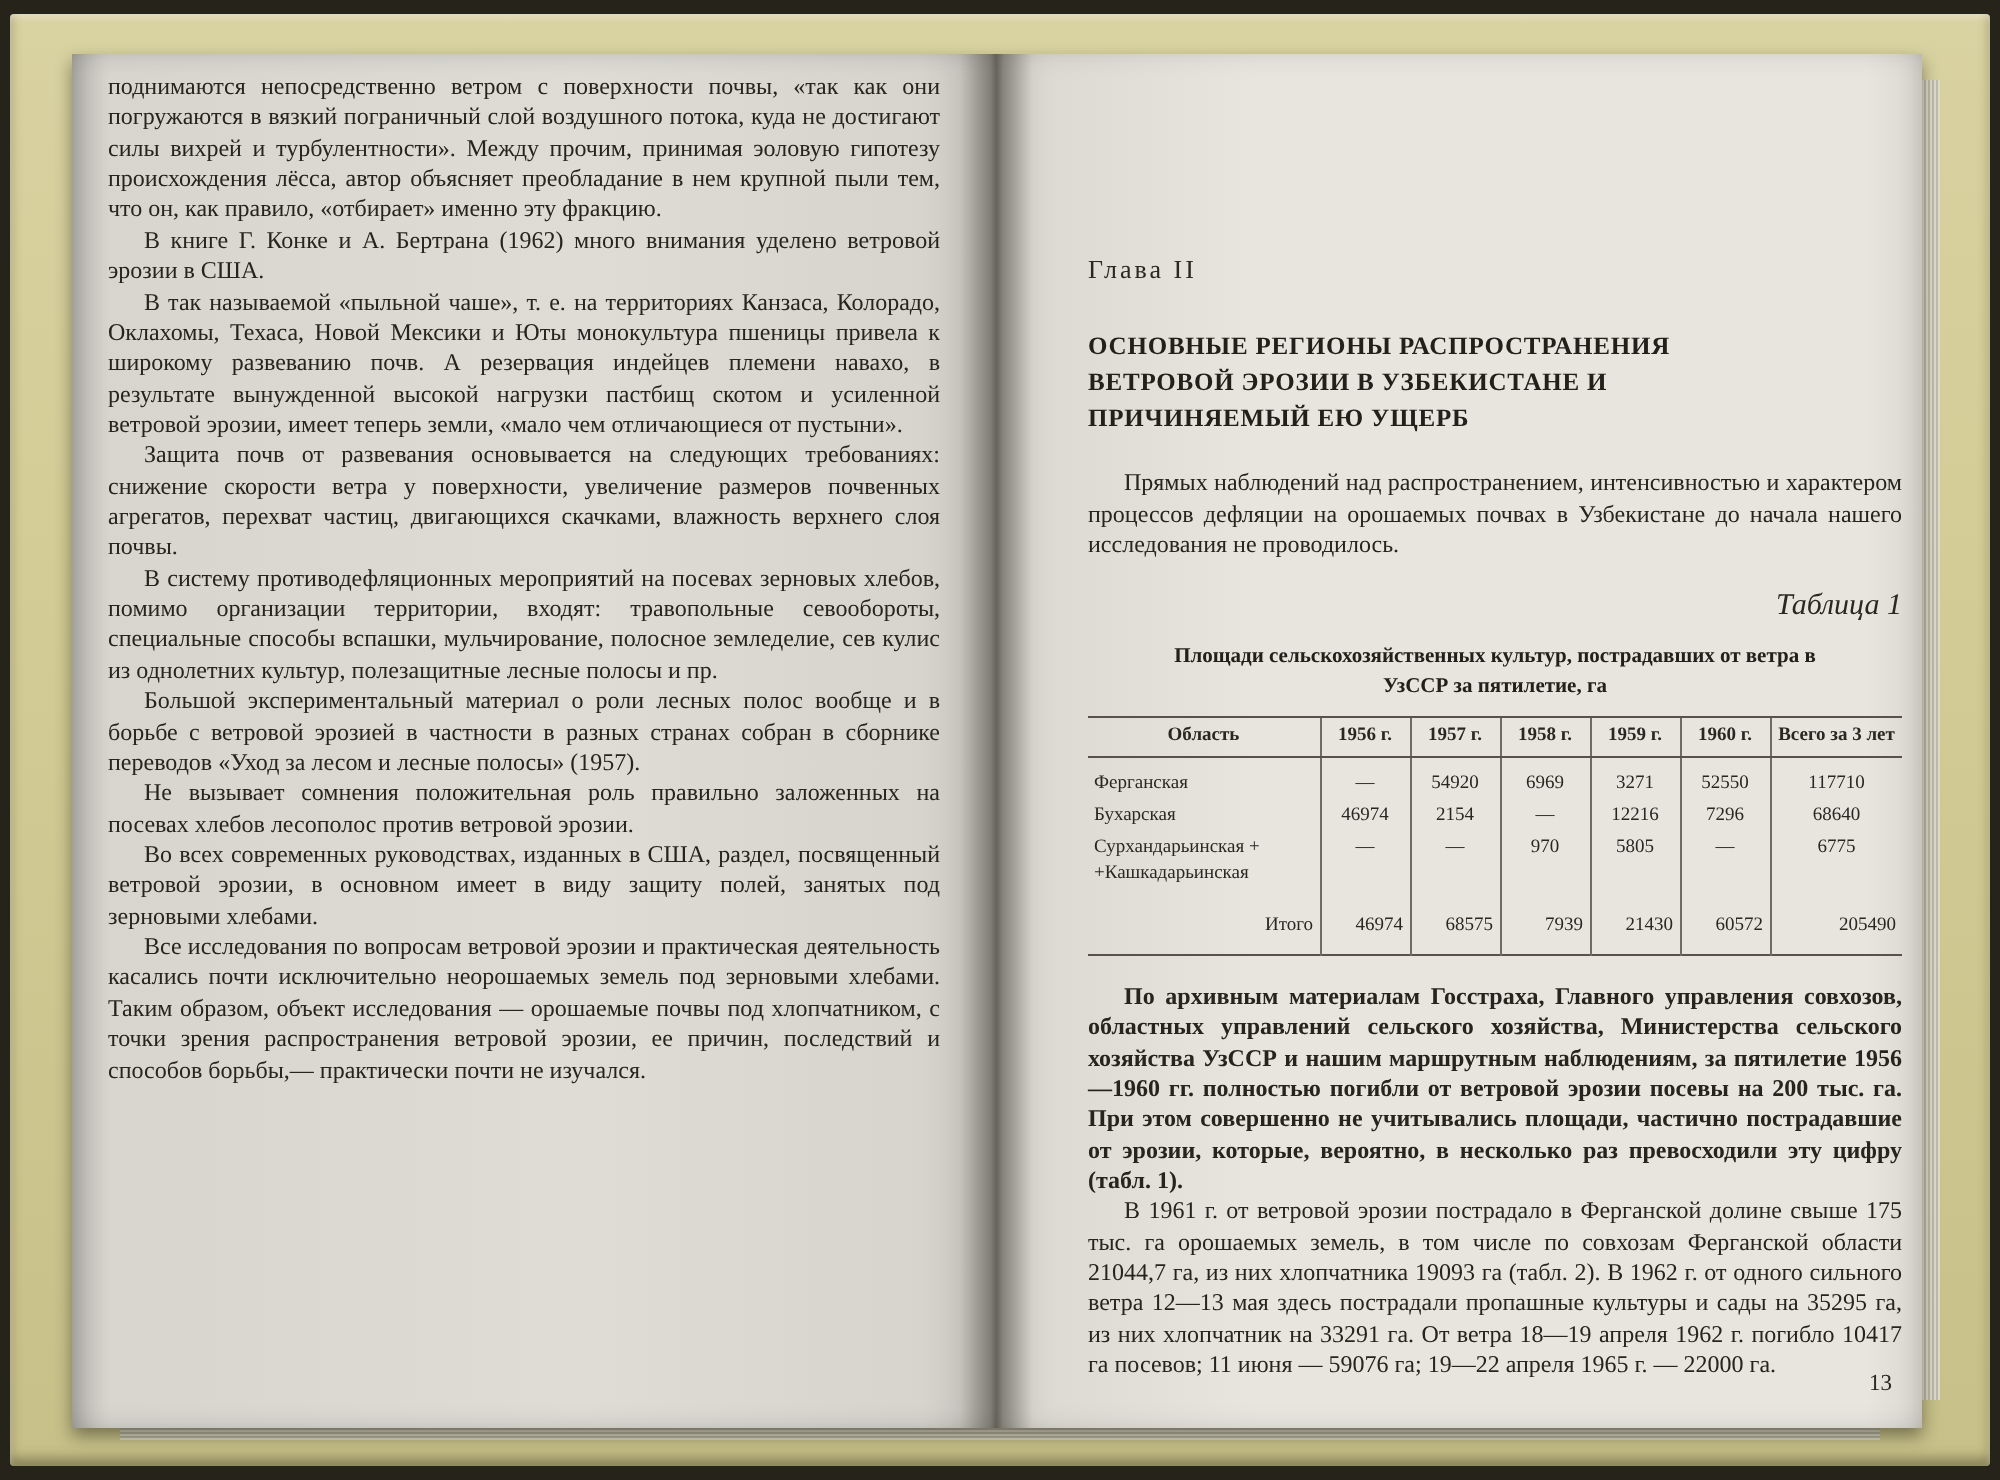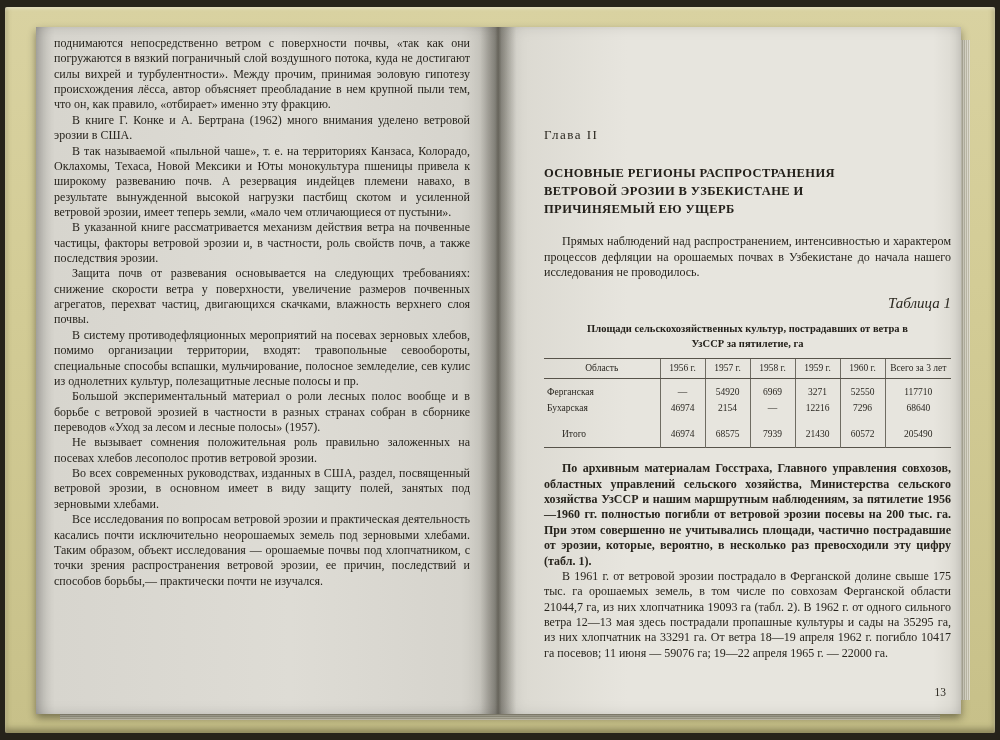--- a/index.html
+++ b/index.html
@@ -89,32 +89,32 @@
 
   table.tbl {
     width: 100%; border-collapse: collapse;
     font-size: 9.5px; color: #2a2721;
     table-layout: fixed;
   }
   table.tbl th:first-child { width: 116px; }
   table.tbl th:nth-child(2), table.tbl th:nth-child(3), table.tbl th:nth-child(4),
   table.tbl th:nth-child(5), table.tbl th:nth-child(6) { width: 45px; }
   table.tbl thead th {
-    font-weight: normal; text-align: center; vertical-align: middle;
+    font-weight: bold; text-align: center; vertical-align: middle;
     border-top: 1.4px solid #57534a; border-bottom: 1.4px solid #57534a;
     padding: 4px 2px; line-height: 1.2;
   }
   table.tbl th + th, table.tbl td + td { border-left: 1px solid #6f6c62; }
   table.tbl tbody { border-bottom: 1.4px solid #57534a; }
   table.tbl tbody td {
     padding: 1px 3px; text-align: center; vertical-align: top; line-height: 1.45;
   }
   table.tbl tbody tr:first-child td { padding-top: 7px; }
   table.tbl td.label-cell { text-align: left; white-space: pre-line; }
-  table.tbl tr.total-row td { padding-top: 11px; padding-bottom: 6px; }
+  table.tbl tr.total-row td { padding-top: 11px; padding-bottom: 6px; text-align: right; }
   table.tbl tr.total-row td.label-cell { padding-left: 18px; }
 
   .after-table { margin-top: 13px; font-weight: bold; }
 
   .page-number {
     position: absolute; right: 15px; bottom: 16px;
     font-size: 11.5px; color: #2b2820;
   }
 </style>
 </head>
@@ -124,21 +124,20 @@
 <div class="edge-right"></div>
 <div class="edge-bottom"></div>
 
 <div class="pages">
 
   <div class="page page-left">
     <div class="text-block left-text">
       <p class="no-indent">поднимаются непосредственно ветром с поверхности почвы, «так как они погружаются в вязкий пограничный слой воздушного потока, куда не достигают силы вихрей и турбулентности». Между прочим, принимая эоловую гипотезу происхождения лёсса, автор объясняет преобладание в нем крупной пыли тем, что он, как правило, «отбирает» именно эту фракцию.</p>
       <p>В книге Г. Конке и А. Бертрана (1962) много внимания уделено ветровой эрозии в США.</p>
       <p>В так называемой «пыльной чаше», т. е. на территориях Канзаса, Колорадо, Оклахомы, Техаса, Новой Мексики и Юты монокультура пшеницы привела к широкому развеванию почв. А резервация индейцев племени навахо, в результате вынужденной высокой нагрузки пастбищ скотом и усиленной ветровой эрозии, имеет теперь земли, «мало чем отличающиеся от пустыни».</p>
-      <p>В указанной книге рассматривается механизм действия ветра на почвенные частицы, факторы ветровой эрозии и, в частности, роль свойств почв, а также последствия эрозии.</p>
       <p>Защита почв от развевания основывается на следующих требованиях: снижение скорости ветра у поверхности, увеличение размеров почвенных агрегатов, перехват частиц, двигающихся скачками, влажность верхнего слоя почвы.</p>
       <p>В систему противодефляционных мероприятий на посевах зерновых хлебов, помимо организации территории, входят: травопольные севообороты, специальные способы вспашки, мульчирование, полосное земледелие, сев кулис из однолетних культур, полезащитные лесные полосы и пр.</p>
       <p>Большой экспериментальный материал о роли лесных полос вообще и в борьбе с ветровой эрозией в частности в разных странах собран в сборнике переводов «Уход за лесом и лесные полосы» (1957).</p>
       <p>Не вызывает сомнения положительная роль правильно заложенных на посевах хлебов лесополос против ветровой эрозии.</p>
       <p>Во всех современных руководствах, изданных в США, раздел, посвященный ветровой эрозии, в основном имеет в виду защиту полей, занятых под зерновыми хлебами.</p>
       <p>Все исследования по вопросам ветровой эрозии и практическая деятельность касались почти исключительно неорошаемых земель под зерновыми хлебами. Таким образом, объект исследования — орошаемые почвы под хлопчатником, с точки зрения распространения ветровой эрозии, ее причин, последствий и способов борьбы,— практически почти не изучался.</p>
     </div>
   </div>
 
   <div class="page page-right">
@@ -176,20 +175,30 @@
           </tr>
           <tr>
             <td class="label-cell">Бухарская</td>
             <td>46974</td>
             <td>2154</td>
             <td>—</td>
             <td>12216</td>
             <td>7296</td>
             <td>68640</td>
           </tr>
+          <tr>
+            <td class="label-cell">Сурхандарьинская +
++Кашкадарьинская</td>
+            <td>—</td>
+            <td>—</td>
+            <td>970</td>
+            <td>5805</td>
+            <td>—</td>
+            <td>6775</td>
+          </tr>
           <tr class="total-row">
             <td class="label-cell">Итого</td>
             <td>46974</td>
             <td>68575</td>
             <td>7939</td>
             <td>21430</td>
             <td>60572</td>
             <td>205490</td>
           </tr>
         </tbody>

